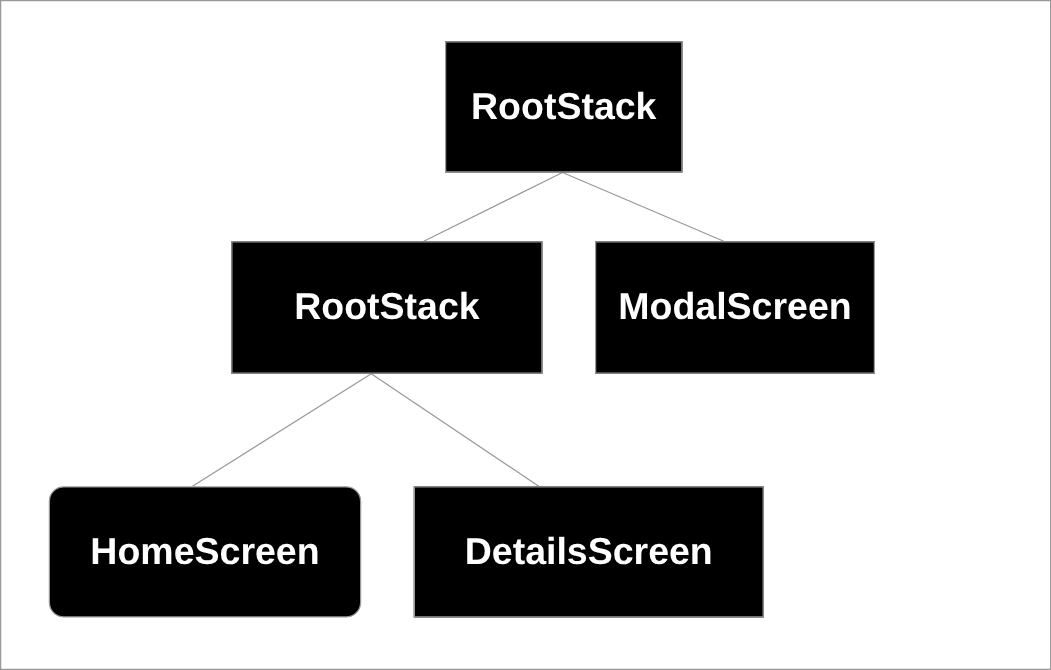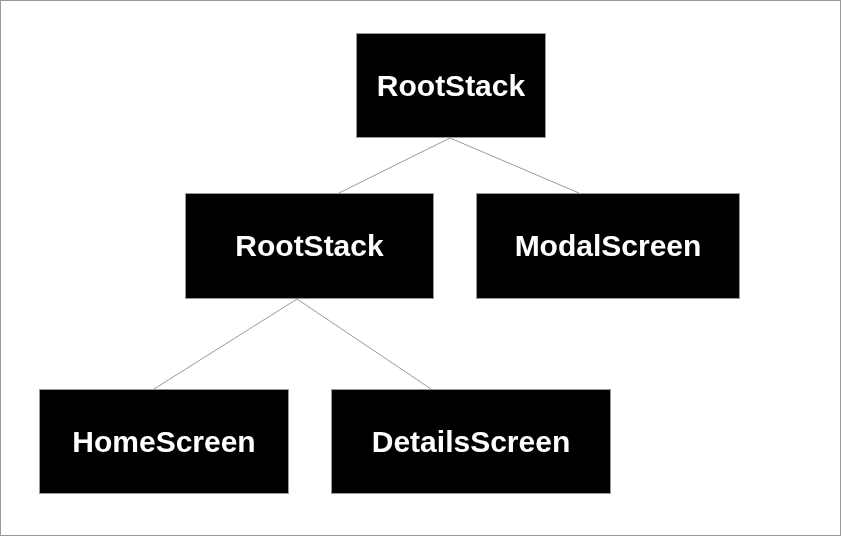--- a/index.html
+++ b/index.html
@@ -59,25 +59,25 @@
   </svg>
 
   <div class="node" style="left: 355px; top: 32px; width: 190px; height: 105px;">
     <span class="node-label">RootStack</span>
   </div>
 
   <div class="node" style="left: 184px; top: 192px; width: 249px; height: 106px;">
     <span class="node-label">RootStack</span>
   </div>
 
-  <div class="node" style="left: 475px; top: 192px; width: 264px; height: 106px; text-align: right;">
+  <div class="node" style="left: 475px; top: 192px; width: 224px; height: 106px; text-align: right;">
     <span class="node-label">ModalScreen</span>
   </div>
 
-  <div class="node" style="left: 38px; top: 388px; width: 250px; height: 105px;">
+  <div class="node" style="left: 38px; top: 388px; width: 250px; height: 105px; border-radius: 12px;">
     <span class="node-label">HomeScreen</span>
   </div>
 
   <div class="node" style="left: 330px; top: 388px; width: 280px; height: 105px;">
     <span class="node-label">DetailsScreen</span>
   </div>
 
 </div>
 
 </body></html>

